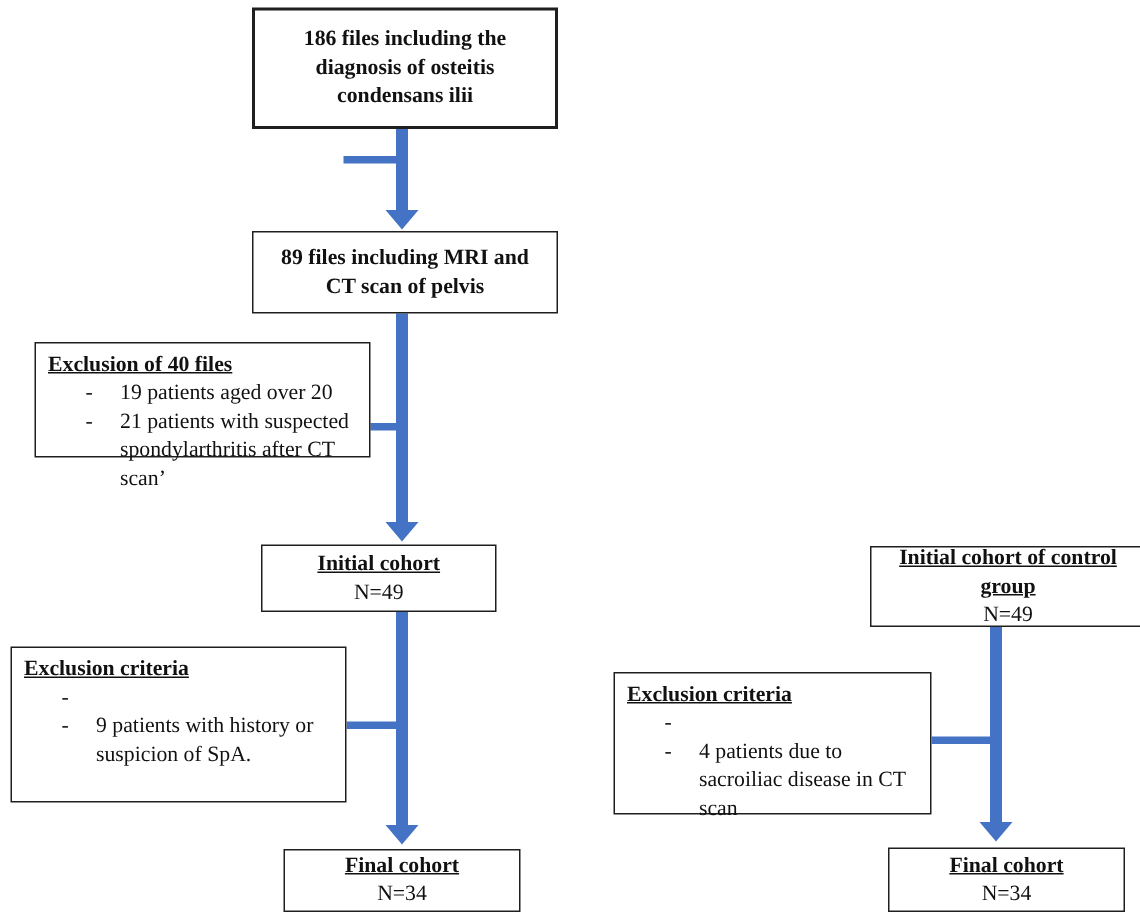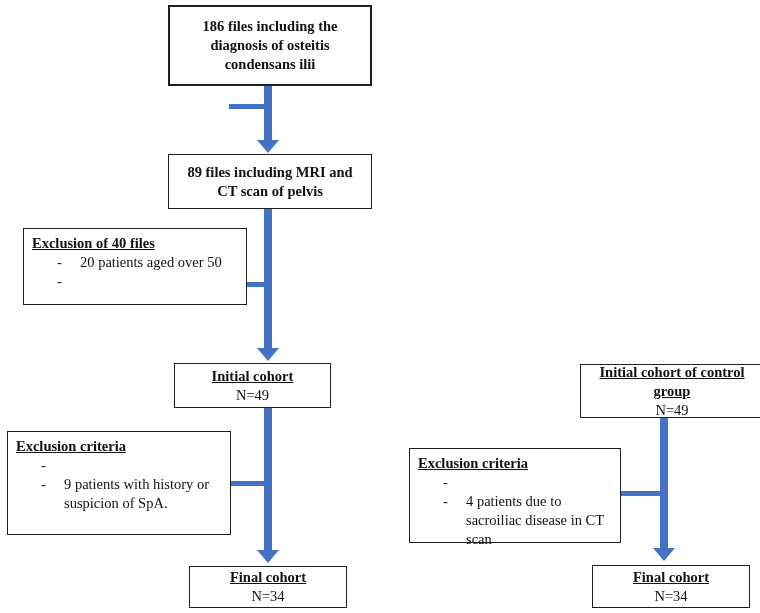--- a/index.html
+++ b/index.html
@@ -94,24 +94,25 @@
 
 
   <div class="box center-text" style="left:168px; top:154px; width:204px; height:55px; padding:16px 10px;">
     <div>89 files including MRI and CT scan of pelvis</div>
   </div>
 
   <div class="box list-box" style="left:7px; top:228px; width:224px; height:77px;margin-left:16px;">
     <div class="title-u">Exclusion of 40 files</div>
     <div class="bullet">
       <span class="dash">-</span>
-      <span class="btext">20 patients aged over 50</span>
+      <span class="btext">19 patients aged over 20</span>
     </div>
     <div class="bullet">
       <span class="dash">-</span>
+      <span class="btext">21 patients with suspected spondylarthritis after CT scan’</span>
     </div>
   </div>
 
   <div class="box center-text" style="left:174px; top:363px; width:157px; height:45px;">
     <div class="title-u">Initial cohort</div>
     <div class="n-line">N=49</div>
   </div>
 
   <div class="box list-box" style="left:7px; top:431px; width:224px; height:104px;">
     <div class="title-u">Exclusion criteria</div>

